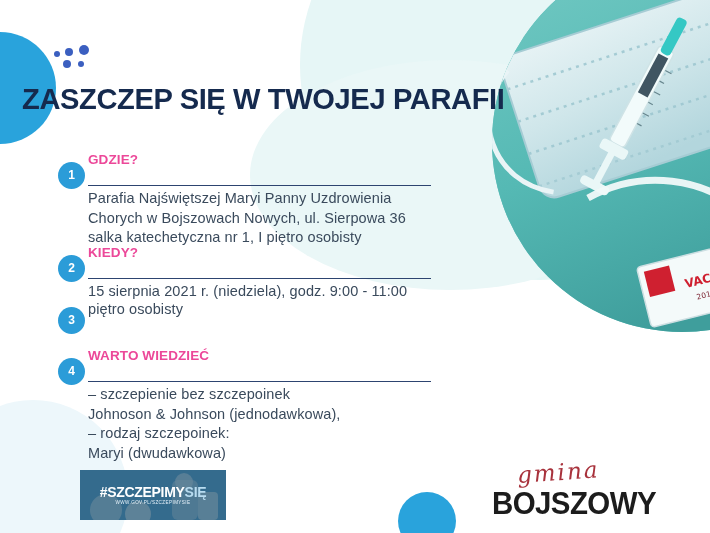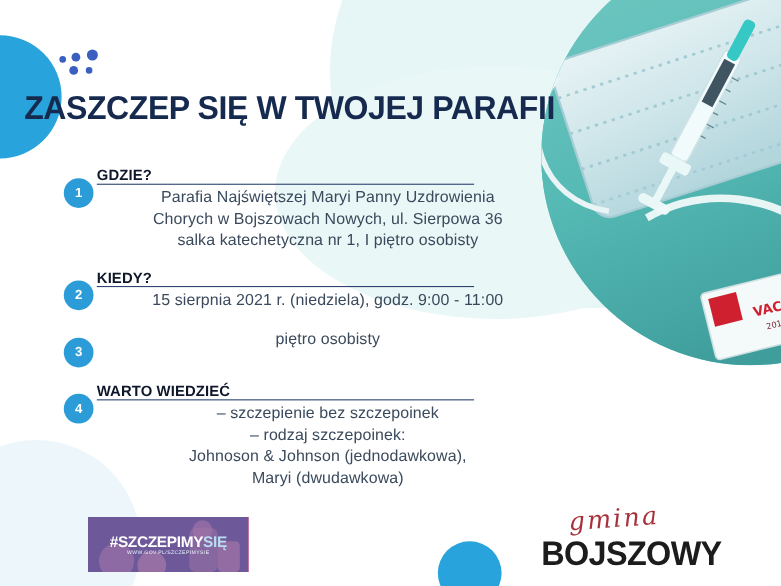--- a/index.html
+++ b/index.html
@@ -137,50 +137,49 @@
   }
   .item-body {
     position: absolute;
     left: 30px;
     top: -10px;
     width: 420px;
   }
   .item-heading {
     font-size: 13.5px;
     font-weight: bold;
-    color: #0f172a;
+    color: #ec4899;
     letter-spacing: 0.1px;
-    padding-bottom: 0;
+    padding-bottom: 18px;
     border-bottom: 1.4px solid #2d4470;
     width: 343px;
     box-sizing: border-box;
   }
   .item-lines {
     margin-top: 3px;
     font-size: 14.5px;
     line-height: 19.5px;
     color: #3a4a5c;
     letter-spacing: 0.1px;
-    text-align: center;
   }
   .item-lines div { white-space: nowrap; }
 
   .item1 { top: 162px; }
   .item2 { top: 255px; }
   .item3 { top: 307px; }
   .item4 { top: 358px; }
 
   
   .banner {
     position: absolute;
     left: 80px;
     top: 470px;
     width: 146px;
     height: 50px;
-    background: #be185d;
+    background: #404040;
     overflow: hidden;
   }
   .banner .banner-photo {
     position: absolute;
     left: 0; top: 0;
     width: 146px; height: 50px;
     opacity: 0.55;
   }
   .banner .banner-text {
     position: absolute;
@@ -374,22 +373,22 @@
       </div>
     </div>
   </div>
 
   <div class="item item4">
     <div class="badge">4</div>
     <div class="item-body">
       <div class="item-heading">WARTO WIEDZIEĆ</div>
       <div class="item-lines">
         <div>– szczepienie bez szczepoinek</div>
+        <div>Johnoson &amp; Johnson (jednodawkowa),</div>
         <div>– rodzaj szczepoinek:</div>
-        <div>Johnoson &amp; Johnson (jednodawkowa),</div>
         <div>Maryi (dwudawkowa)</div>
       </div>
     </div>
   </div>
 
   <div class="banner">
     <svg class="banner-photo" width="146" height="50" viewBox="0 0 146 50">
       <rect x="0" y="0" width="146" height="50" fill="#2b8fcc"></rect>
       <circle cx="26" cy="40" r="16" fill="#7fbde2" opacity="0.7"></circle>
       <circle cx="58" cy="44" r="13" fill="#a9d4ec" opacity="0.6"></circle>

